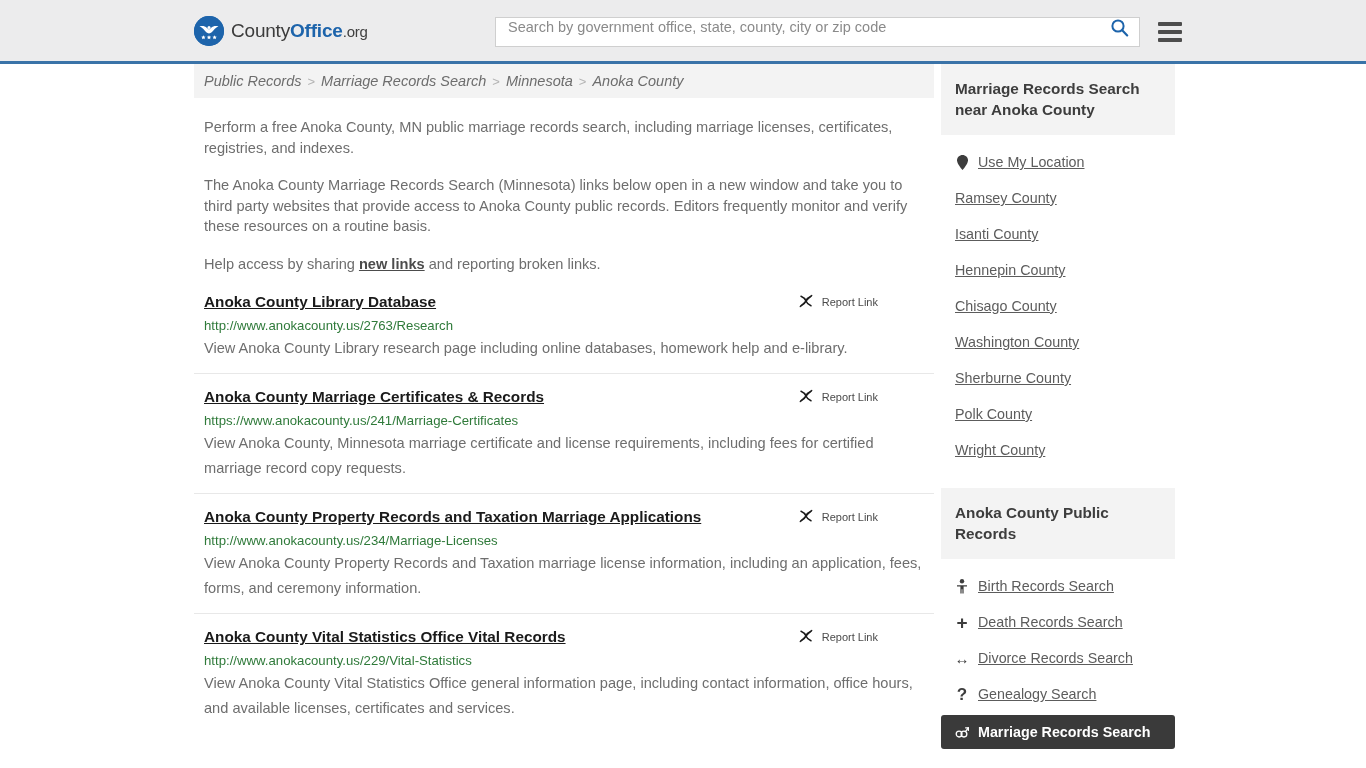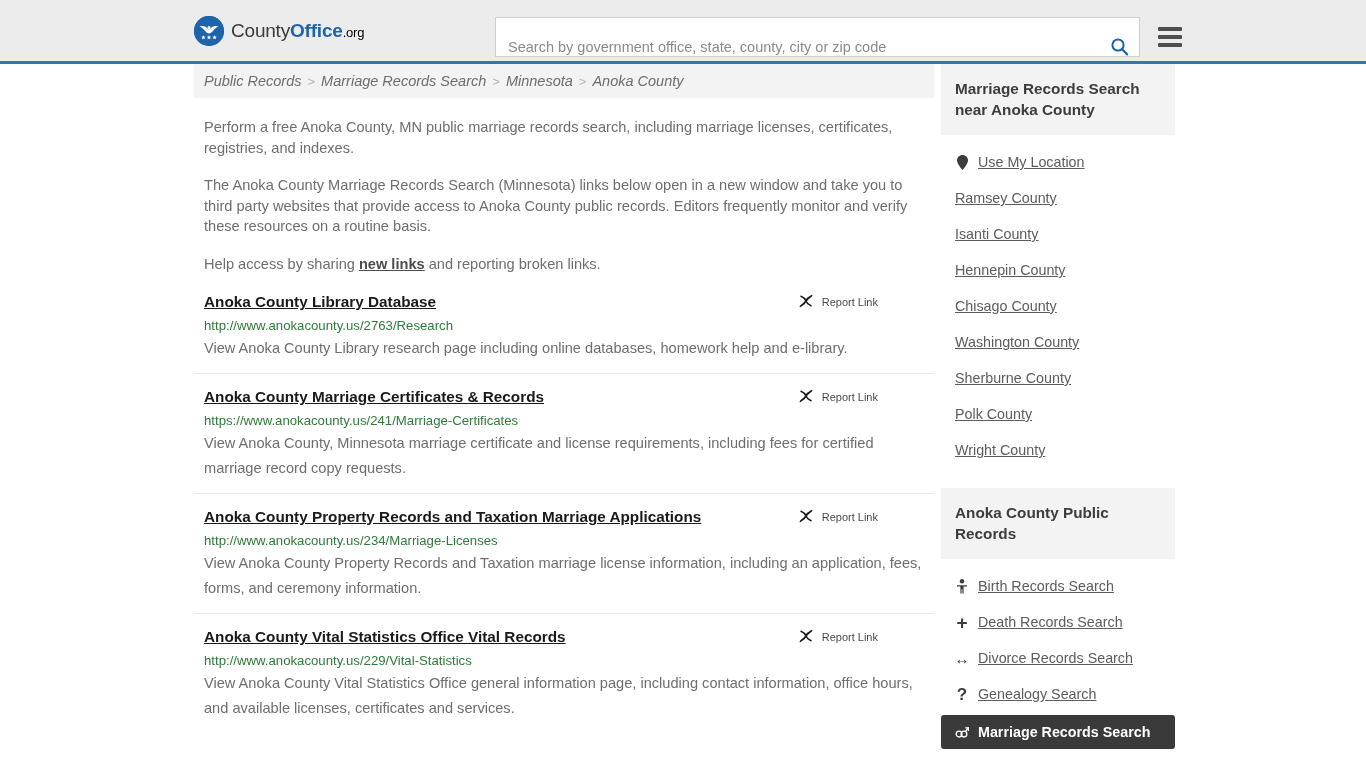--- a/index.html
+++ b/index.html
@@ -38,36 +38,36 @@
   }
   .logo-mark svg { position: absolute; top: 0; left: 0; }
   .logo-text {
     font-size: 19px;
     letter-spacing: -0.2px;
     white-space: nowrap;
     line-height: 1;
   }
   .logo-text .c1 { color: #3b3b3b; }
   .logo-text .c2 { color: #1d64ab; font-weight: bold; }
-  .logo-text .c3 { color: #000000; font-size: 13px; }
+  .logo-text .c3 { color: #404040; font-size: 15px; }
 
   .search-zone {
     position: absolute;
     left: 495px;
     top: 17px;
     display: flex;
     align-items: center;
   }
   .search-box {
     width: 645px;
-    height: 40px;
+    height: 30px;
     background: #fff;
     border: 1px solid #cfcfcf;
     display: flex;
-    align-items: flex-end;
+    align-items: flex-start;
     padding: 0 8px 0 10px;
     gap: 45px;
   }
   .search-box input {
     border: 0;
     outline: 0;
     flex: 1;
     font-size: 14.5px;
     color: #6a6a6a;
     font-family: "Liberation Sans", sans-serif;

